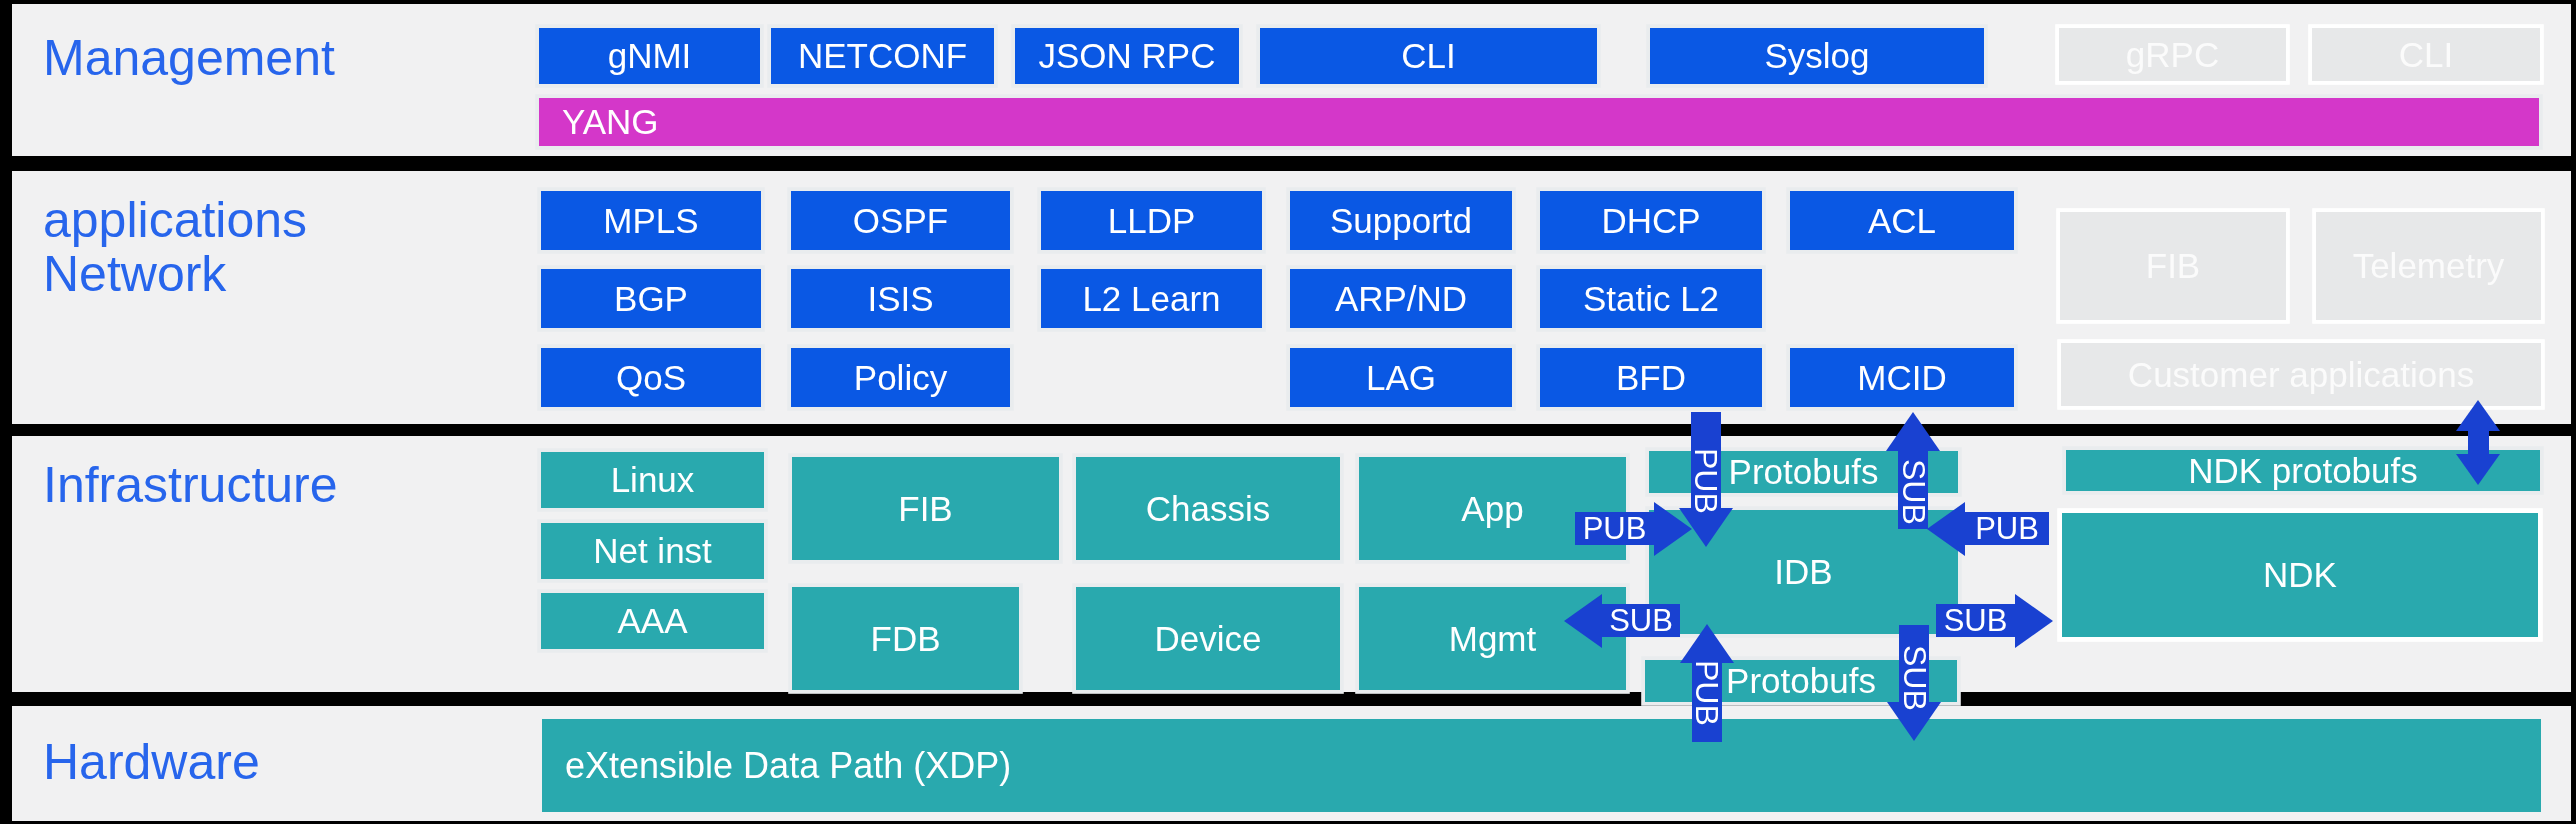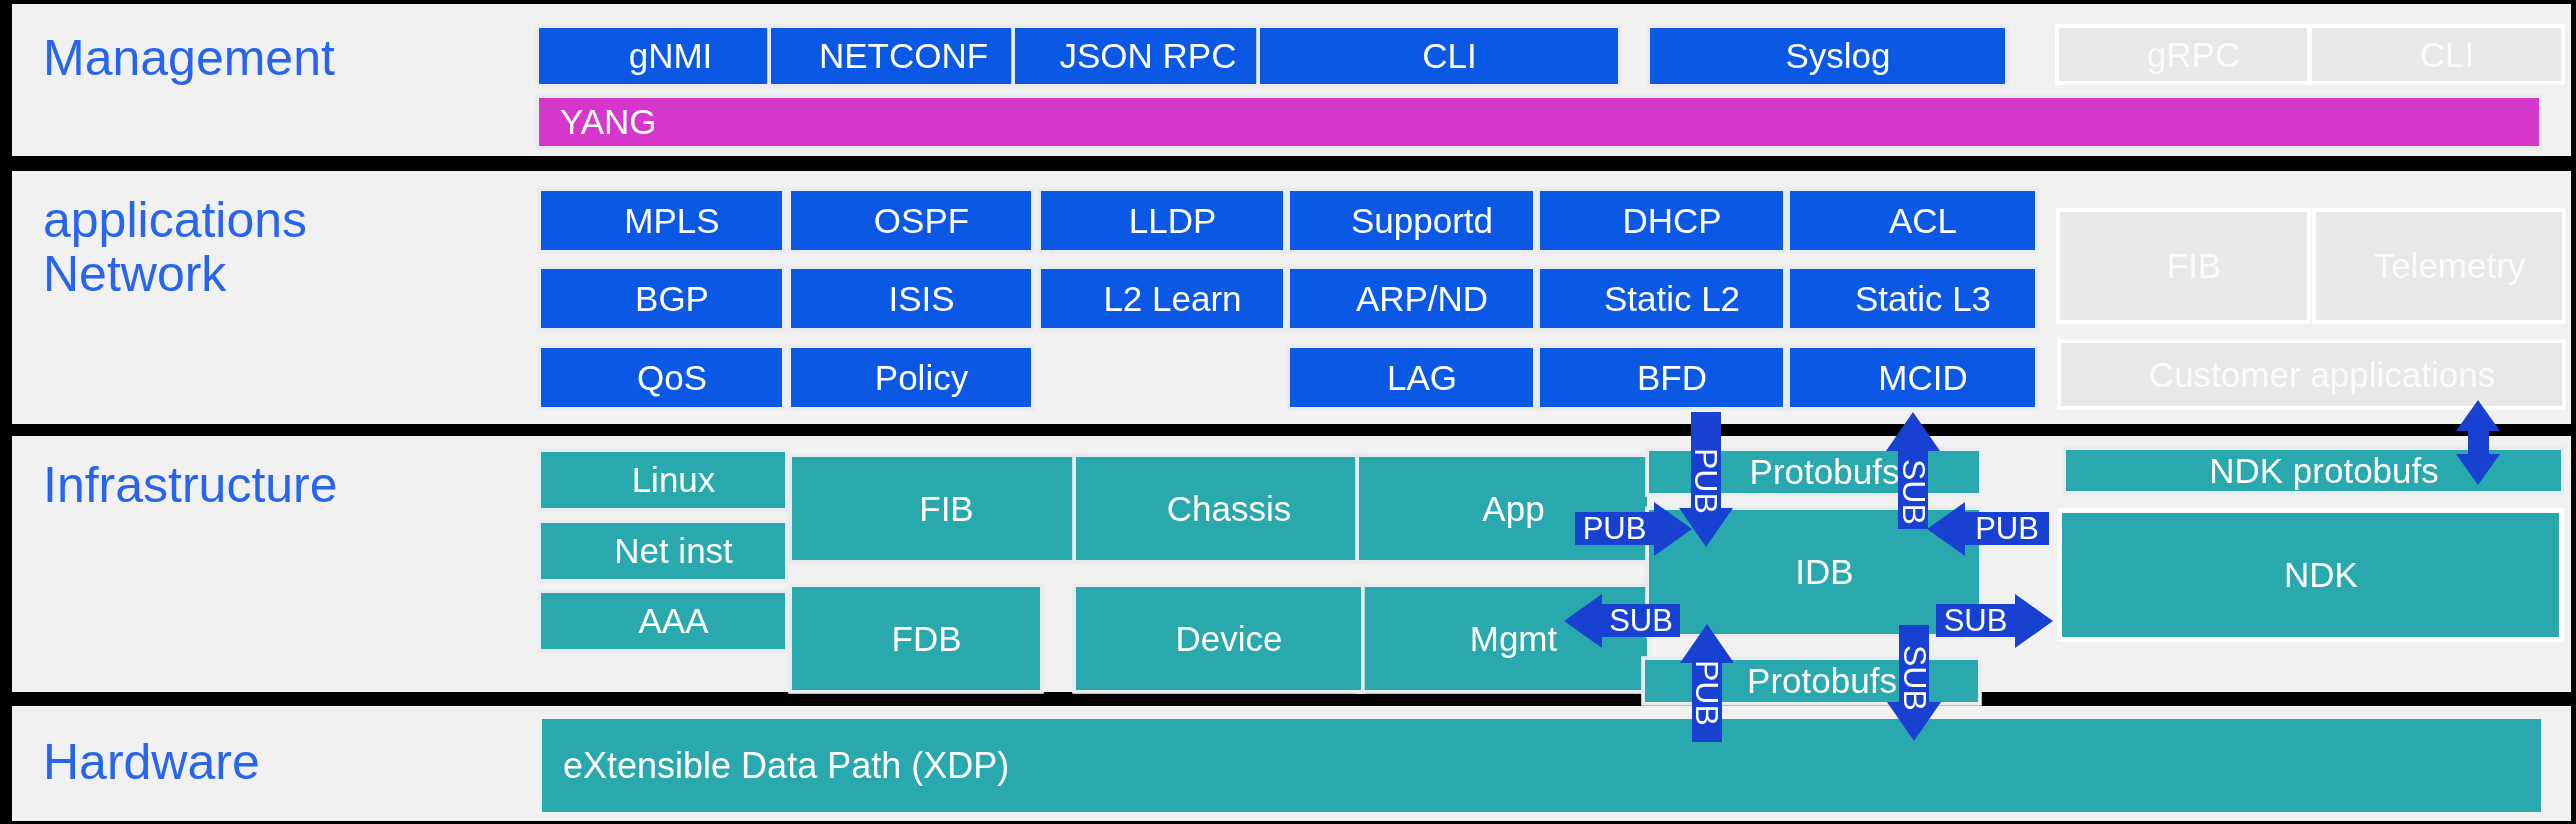--- a/index.html
+++ b/index.html
@@ -12,25 +12,25 @@
     --title:#2765ec;
     --graybox:#e7e8e9;
   }
   html,body{margin:0;padding:0;}
   body{background:#000;font-family:"Liberation Sans", sans-serif;}
   #canvas{position:relative;width:2576px;height:825px;background:#000;overflow:hidden;}
   .band{position:absolute;left:11.5px;width:2559px;background:var(--band);z-index:0;}
   .btitle{position:absolute;color:var(--title);font-size:50px;line-height:54px;z-index:1;font-weight:400;letter-spacing:0px;}
   .bx{position:absolute;display:flex;align-items:center;justify-content:center;
       color:#ffffff;font-size:35px;font-weight:400;background:var(--blue);
-      box-shadow:0 0 0 3.8px var(--halo);z-index:1;white-space:nowrap;padding-left:21px;}
+      box-shadow:0 0 0 3.8px var(--halo);z-index:1;white-space:nowrap;}
   .tl{background:var(--teal);}
   .mg{background:var(--magenta);}
   .gb{background:var(--graybox);box-shadow:0 0 0 3.8px #ffffff;color:#fbfbfb;}
-  .left-label{justify-content:flex-start;box-sizing:border-box;}
+  .left-label{justify-content:flex-start;padding-left:23px;box-sizing:border-box;}
   .ndk-border{box-shadow:0 0 0 4.8px #ffffff;text-align:right;}
   .shaft{position:absolute;background:var(--arrow);z-index:5;}
   .arect{position:absolute;background:var(--arrow);color:#fff;display:flex;align-items:center;
          justify-content:center;font-size:31px;z-index:5;}
   .tri{width:0;height:0;position:absolute;z-index:6;}
   .tri-r{border-top:27px solid transparent;border-bottom:27px solid transparent;border-left:38px solid var(--arrow);}
   .tri-l{border-top:27px solid transparent;border-bottom:27px solid transparent;border-right:38px solid var(--arrow);}
   .tri-d{border-left:27px solid transparent;border-right:27px solid transparent;border-top:39px solid var(--arrow);}
   .tri-u{border-left:27px solid transparent;border-right:27px solid transparent;border-bottom:39px solid var(--arrow);}
   .tri-u-s{border-left:22px solid transparent;border-right:22px solid transparent;border-bottom:31px solid var(--arrow);}
@@ -71,21 +71,20 @@
   <div class="bx" style="left:1041px;top:191px;width:221px;height:59px;">LLDP</div>
   <div class="bx" style="left:1290px;top:191px;width:222px;height:59px;">Supportd</div>
   <div class="bx" style="left:1540px;top:191px;width:222px;height:59px;">DHCP</div>
   <div class="bx" style="left:1790px;top:191px;width:224px;height:59px;">ACL</div>
 
   <div class="bx" style="left:541px;top:269px;width:220px;height:59px;">BGP</div>
   <div class="bx" style="left:791px;top:269px;width:219px;height:59px;">ISIS</div>
   <div class="bx" style="left:1041px;top:269px;width:221px;height:59px;">L2 Learn</div>
   <div class="bx" style="left:1290px;top:269px;width:222px;height:59px;">ARP/ND</div>
   <div class="bx" style="left:1540px;top:269px;width:222px;height:59px;">Static L2</div>
-  <div class="bx" style="left:1790px;top:269px;width:224px;height:59px;">Static L3</div>
 
   <div class="bx" style="left:541px;top:348px;width:220px;height:59px;">QoS</div>
   <div class="bx" style="left:791px;top:348px;width:219px;height:59px;">Policy</div>
   <div class="bx" style="left:1290px;top:348px;width:222px;height:59px;">LAG</div>
   <div class="bx" style="left:1540px;top:348px;width:222px;height:59px;">BFD</div>
   <div class="bx" style="left:1790px;top:348px;width:224px;height:59px;">MCID</div>
 
   <div class="bx gb" style="left:2060px;top:212px;width:226px;height:108px;">FIB</div>
   <div class="bx gb" style="left:2316px;top:212px;width:225px;height:108px;">Telemetry</div>
   <div class="bx gb" style="left:2061px;top:343px;width:480px;height:63px;">Customer applications</div>

